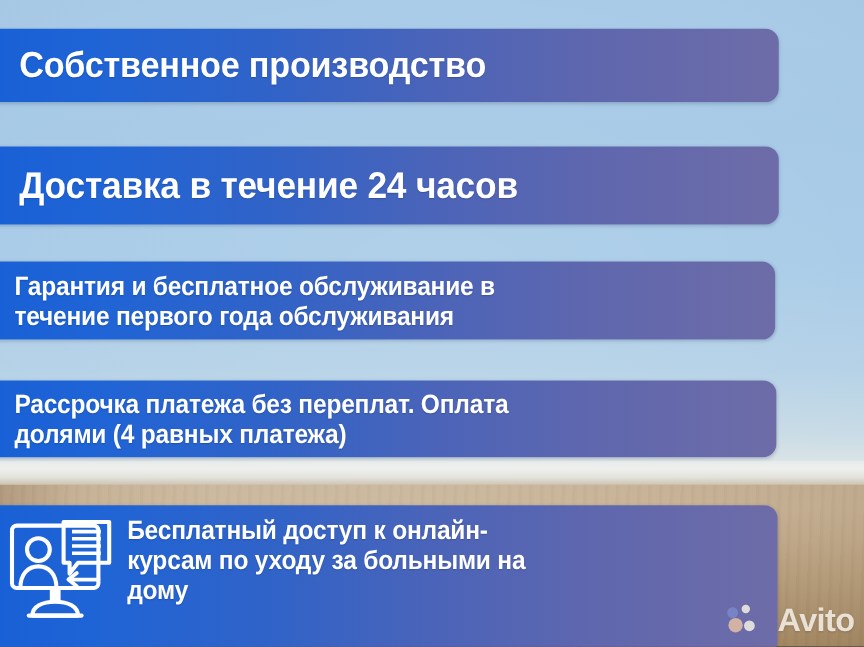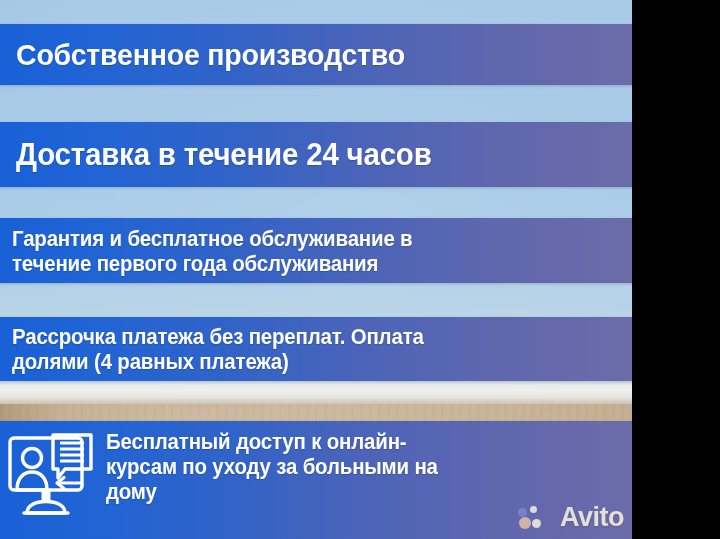--- a/index.html
+++ b/index.html
@@ -10,21 +10,21 @@
   body {
     width: 720px;
     height: 539px;
     overflow: hidden;
     font-family: "Liberation Sans", sans-serif;
     background: #000;
   }
 
   #poster {
     position: relative;
-    width: 632px;
+    width: 720px;
     height: 539px;
     overflow: hidden;
   }
 
   
   .bg-sky {
     position: absolute;
     left: 0; top: 0;
     width: 720px;
     height: 392px;
@@ -214,21 +214,21 @@
     transform: scaleX(0.93);
     transform-origin: left center;
   }
 
   
   #avito-watermark {
     position: absolute;
     right: 8px;
     bottom: 8px;
     display: flex;
-    align-items: center;
+    align-items: flex-start;
     gap: 18px;
     opacity: 0.92;
   }
   #avito-watermark .avito-mark {
     width: 24px;
     height: 24px;
     position: relative;
     flex: 0 0 auto;
   }
   #avito-watermark .avito-mark i {

